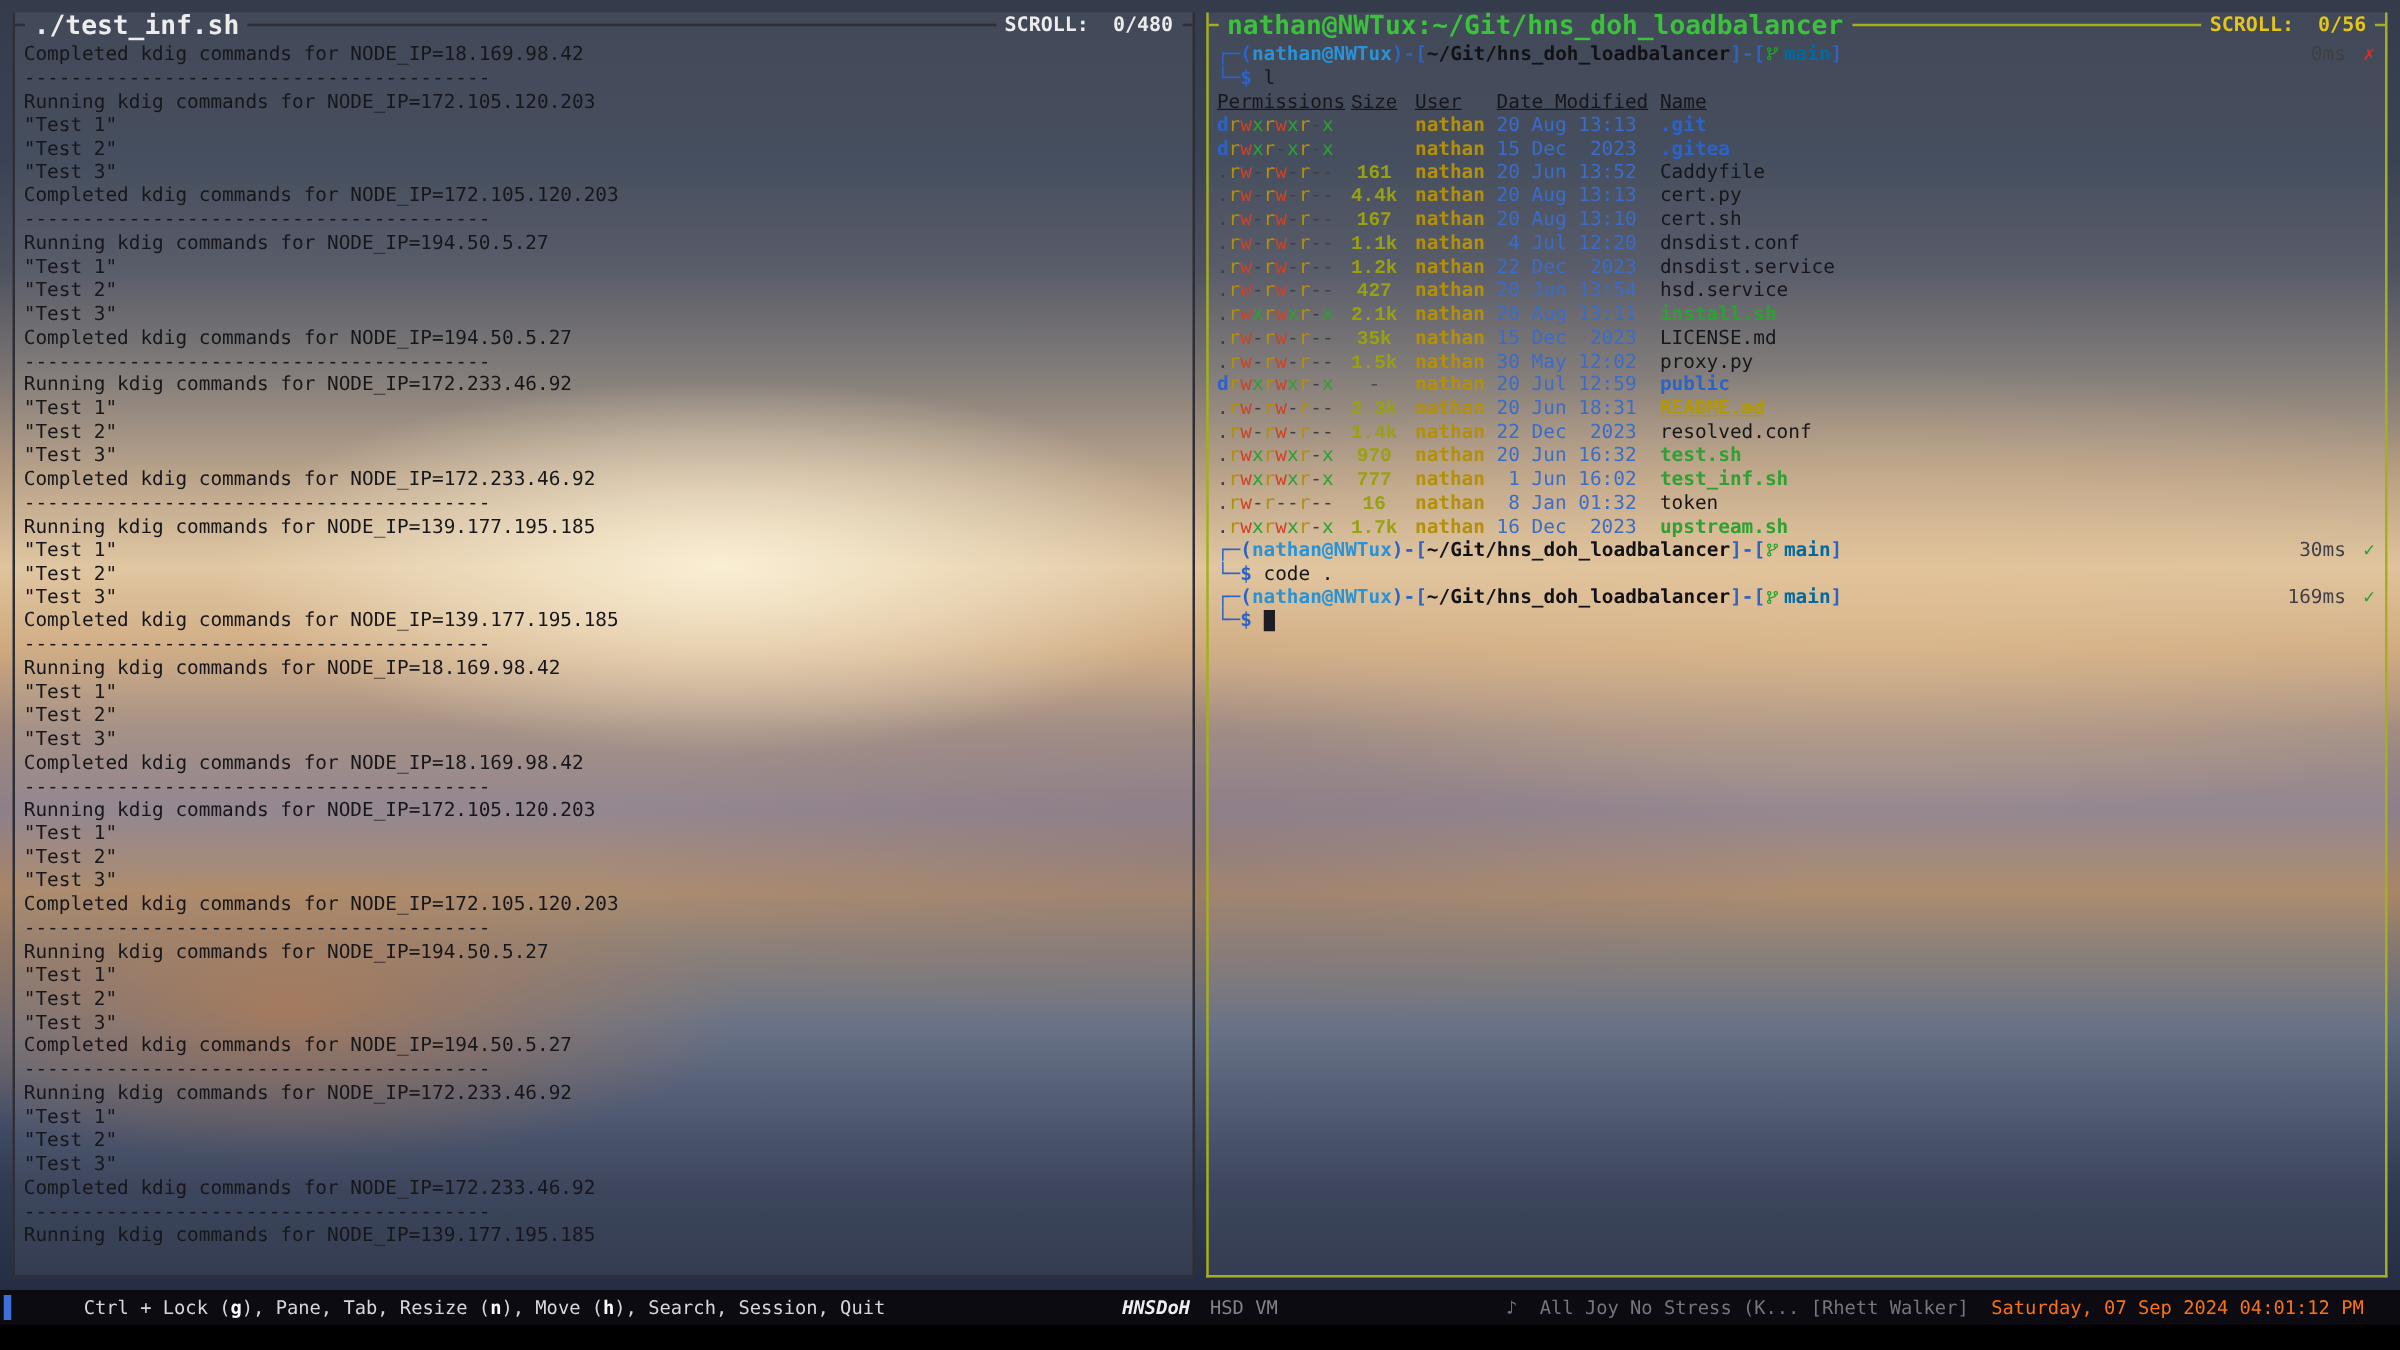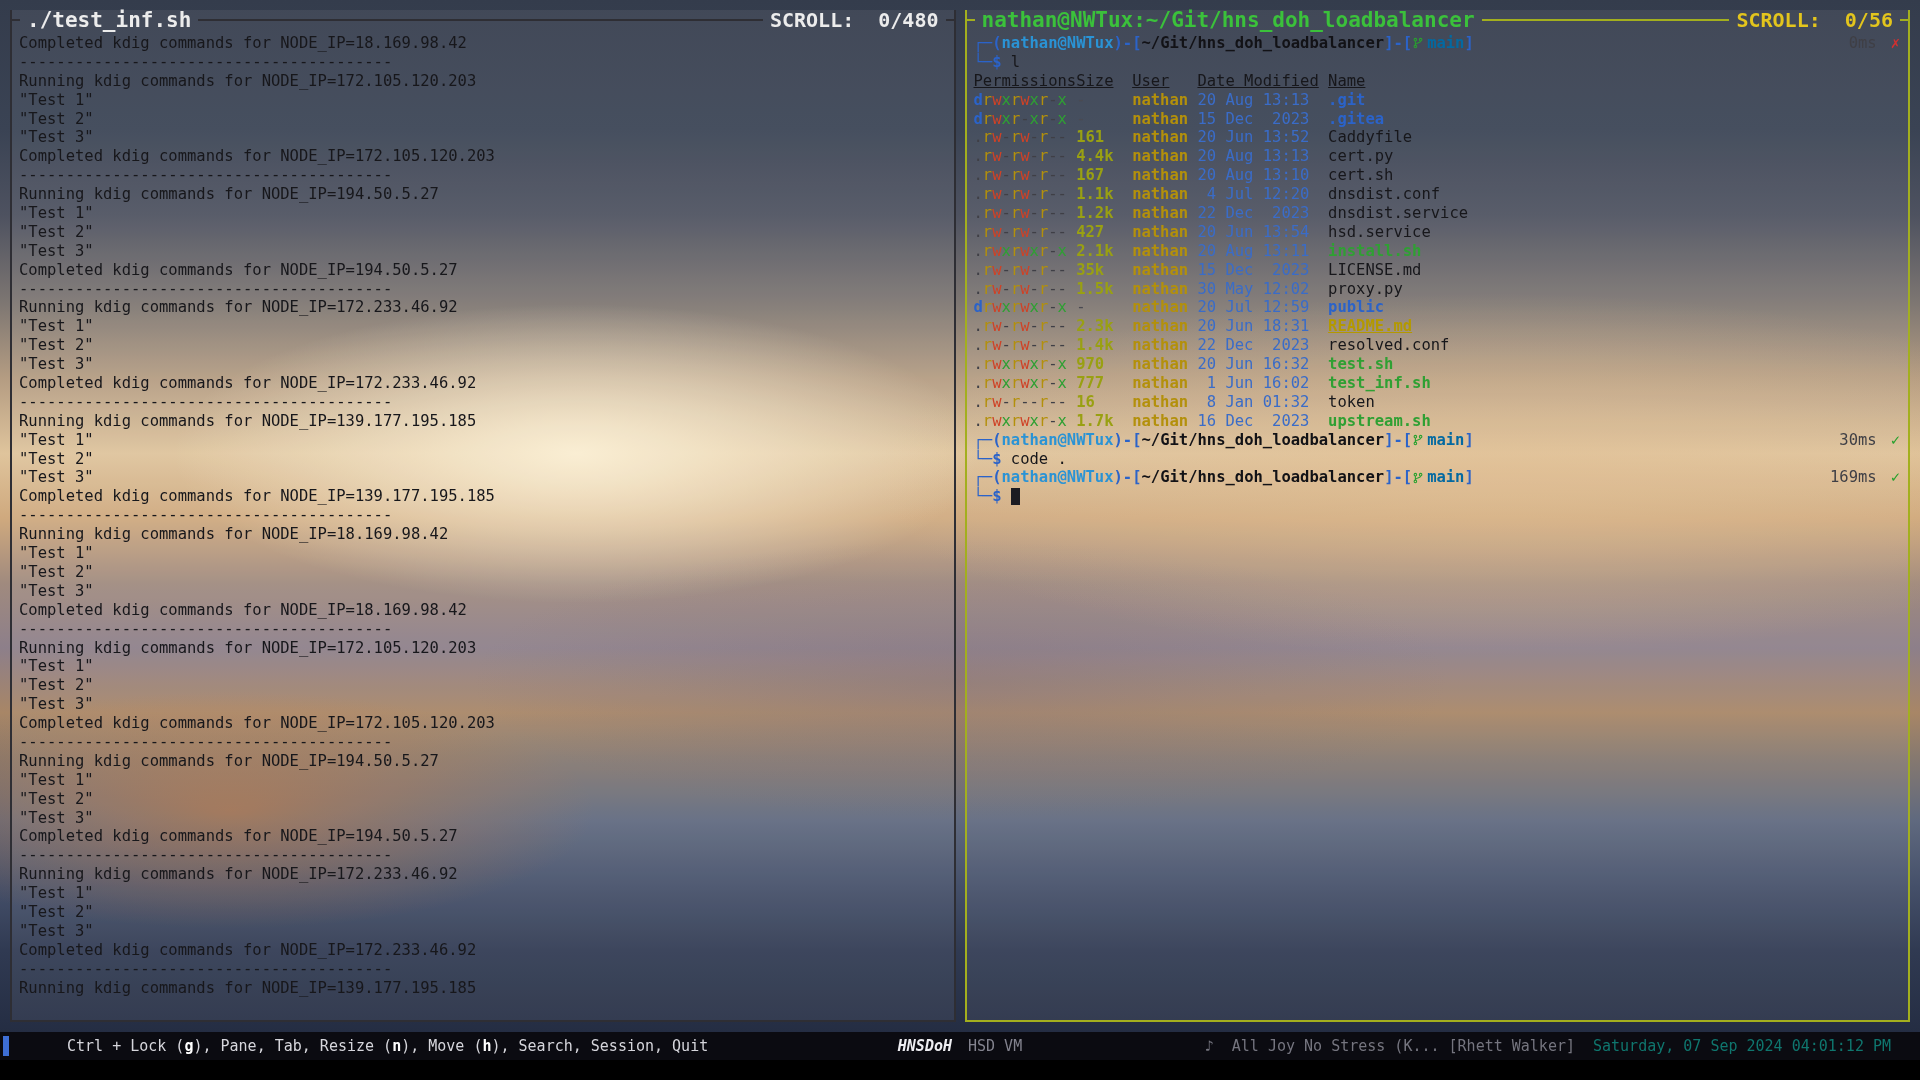--- a/index.html
+++ b/index.html
@@ -25,21 +25,21 @@
   .pane { flex:1 1 0; display:flex; flex-direction:column; position:relative;
           border-left:2px solid var(--bd); border-right:2px solid var(--bd); border-bottom:2px solid var(--bd);
           background:rgba(240,240,240,0.07); }
   .pane-left  { --bd:#2e2e34; --title:#ececec; --scroll:#ececec; }
   .pane-right { --bd:#a3af1e; --title:#3bc13b; --scroll:#e3c51d; }
 
   .pane-top { height:19px; display:flex; align-items:center; flex:none; }
   .edge { height:2px; background:var(--bd); }
   .e-left { width:8px; flex:none; } .e-fill { flex:1; } .e-right { width:8px; flex:none; }
   .ptitle { padding:0 7px; font-weight:bold; color:var(--title); white-space:pre; font-size:21px; }
-  .pscroll { padding:0 7px; font-weight:bold; color:var(--scroll); white-space:pre; font-size:20px; }
+  .pscroll { padding:0 7px; font-weight:bold; color:var(--scroll); white-space:pre; font-size:16px; }
 
   .pane-body { flex:1; overflow:hidden; padding:5px 8px 0 7px; font-size:15.5px; }
   .tline, .lrow, .prow { height:18.9px; line-height:18.9px; white-space:pre; }
   .tline { color:#17171b; }
   .prow { display:flex; }
 
   
   .pframe { color:#2b63c9; font-weight:bold; }
   .puser  { color:#2a93d5; font-weight:bold; }
   .ppath  { color:#121216; font-weight:bold; }
@@ -47,21 +47,21 @@
   .branch-icon { color:#28a12e; display:inline-flex; align-items:center; padding-right:3px; }
   .pspacer { flex:1; }
   .pdur { color:#3f3f45; }
   .pstat { font-weight:bold; padding-left:14px; }
   .pstat.err { color:#d23030; } .pstat.ok { color:#28a12e; }
   .pcmd { color:#17171b; }
   .cursor { display:inline-block; width:9.3px; height:17px; background:#1c1c22; align-self:center; }
 
   
   .c-perms { display:inline-block; width:11ch; }
-  .c-size  { display:inline-block; width:5ch; text-align:left; color:#99a012; font-weight:bold; }
+  .c-size  { display:inline-block; width:5ch; text-align:center; color:#99a012; font-weight:bold;font-family:Liberation Mono, monospace; }
   .c-size.dim { color:#4a4a52; font-weight:normal; }
   .c-user  { display:inline-block; width:6ch; margin-left:1ch; color:#b3900b; font-weight:bold; }
   .c-date  { display:inline-block; width:13ch; margin-left:1ch; color:#3a6cc8; }
   .c-name  { margin-left:1ch; color:#17171b; }
   .c-name.dir    { color:#2b63c9; font-weight:bold; }
   .c-name.exec   { color:#2fa033; font-weight:bold; }
   .c-name.readme { color:#b39900; font-weight:bold; text-decoration:underline; }
   .lhead span { color:#17171b; }
   .lhead .hd { text-decoration:underline; }
   .p-d { color:#2b63c9; font-weight:bold; }
@@ -73,21 +73,21 @@
   
   .statusbar { height:28px; margin-top:10px; background:#0b0b11; display:flex; align-items:center;
                position:relative; font-size:15px; flex:none; }
   .sb-accent { width:6px; height:20px; background:#3e6fd6; margin:0 10px 0 3px; flex:none; }
   .sb-hints { color:#d6d6dc; white-space:pre;margin-left:48px; }
   .sb-key { color:#ffffff; font-weight:bold; }
   .sb-center { position:absolute; left:50%; transform:translateX(-50%); display:flex; gap:16px; align-items:flex-start; }
   .sb-session { font-weight:bold; font-style:italic; color:#eeeef2; }
   .sb-host { color:#83838e; }
   .sb-right { margin-left:auto; display:flex; align-items:center; gap:18px; padding-right:29px; color:#75757f; white-space:pre; }
-  .sb-clock { color:#0f766e; }
+  .sb-clock { color:#f97316; }
   .note { color:#75757f; }
   .bottom-strip { flex:1; background:#000; }
 </style>
 </head>
 <body>
 
 <div class="wallpaper"></div>
 
 <div class="screen">
   <div class="panes">

